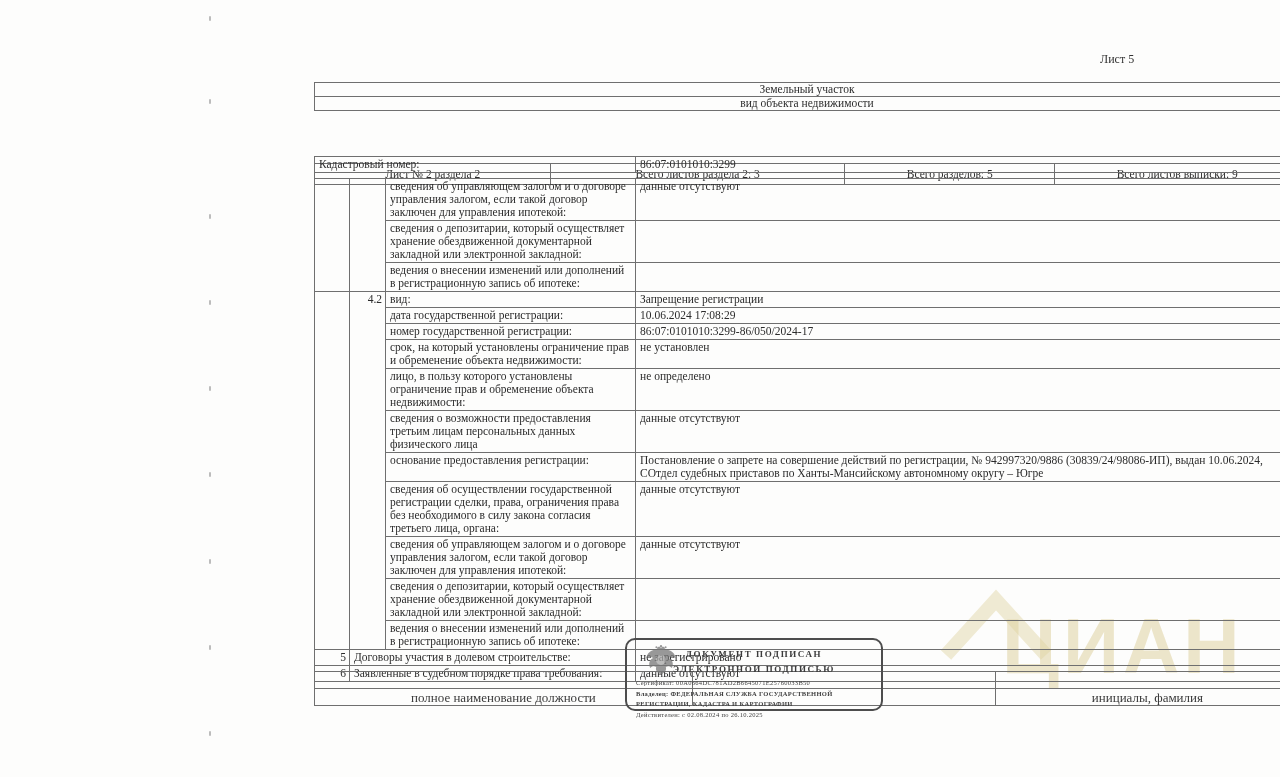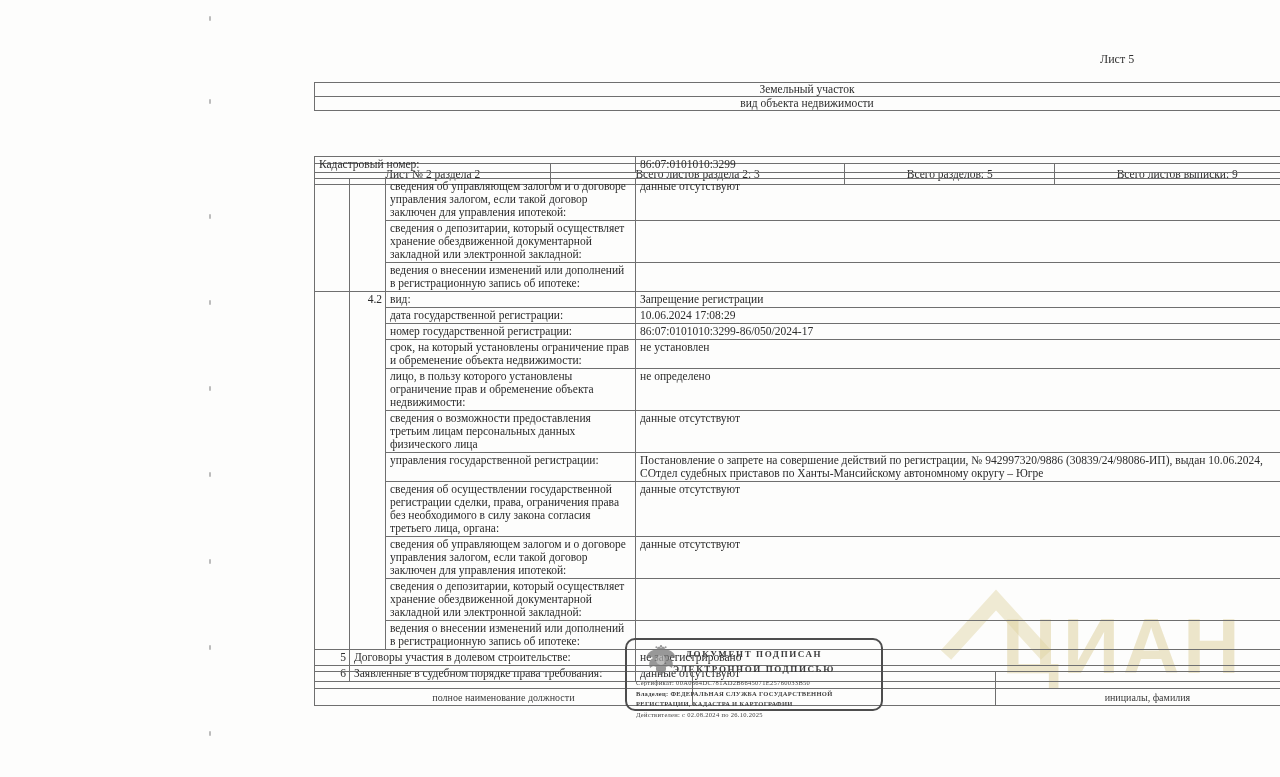--- a/index.html
+++ b/index.html
@@ -23,21 +23,21 @@
   #h3 { top:141px; left:314px; }
   #h3 td { height:15px; }
   #h4 { top:156px; left:314px; }
   #h4 td { height:16px; }
   
   #main { top:178px; left:314px; }
   #main td { color:#2b2b2b; }
   .numcell { text-align:right; padding:1px 3px; }
   
   #foot { top:671px; left:314px; }
-  #foot td { height:17px; vertical-align:middle; text-align:center; font-size:10px; color:#3a3a3a; }
+  #foot td { height:17px; vertical-align:middle; text-align:center; font-size:13px; color:#3a3a3a; }
   
   .stamp {
     position:absolute; left:625px; top:638px; width:258px; height:73px;
     border:2px solid #4d4d4d; border-radius:10px; background:transparent;
   }
   .stamp-title { position:absolute; width:100%; text-align:center; font-size:9px;
     letter-spacing:1.6px; font-weight:600; color:#3c3c3c; }
   .stamp-line { position:absolute; left:9px; right:6px; font-size:6.5px; line-height:7px;
     letter-spacing:.3px; color:#3f3f3f; white-space:nowrap; overflow:hidden; }
   .stamp-owner { font-weight:700; }
@@ -158,21 +158,21 @@
     </tr>
     <tr>
       <td>лицо, в пользу которого установлены ограничение прав и обременение объекта недвижимости:</td>
       <td>не определено</td>
     </tr>
     <tr>
       <td>сведения о возможности предоставления третьим лицам персональных данных физического лица</td>
       <td>данные отсутствуют</td>
     </tr>
     <tr>
-      <td>управления государственной регистрации:</td>
+      <td>основание предоставления регистрации:</td>
       <td>Постановление о запрете на совершение действий по регистрации, № 942997320/9886 (30839/24/98086-ИП), выдан 10.06.2024, СОтдел судебных приставов по Ханты-Мансийскому автономному округу – Югре</td>
     </tr>
     <tr>
       <td>сведения об осуществлении государственной регистрации сделки, права, ограничения права без необходимого в силу закона согласия третьего лица, органа:</td>
       <td>данные отсутствуют</td>
     </tr>
     <tr>
       <td>сведения об управляющем залогом и о договоре управления залогом, если такой договор заключен для управления ипотекой:</td>
       <td>данные отсутствуют</td>
     </tr>

